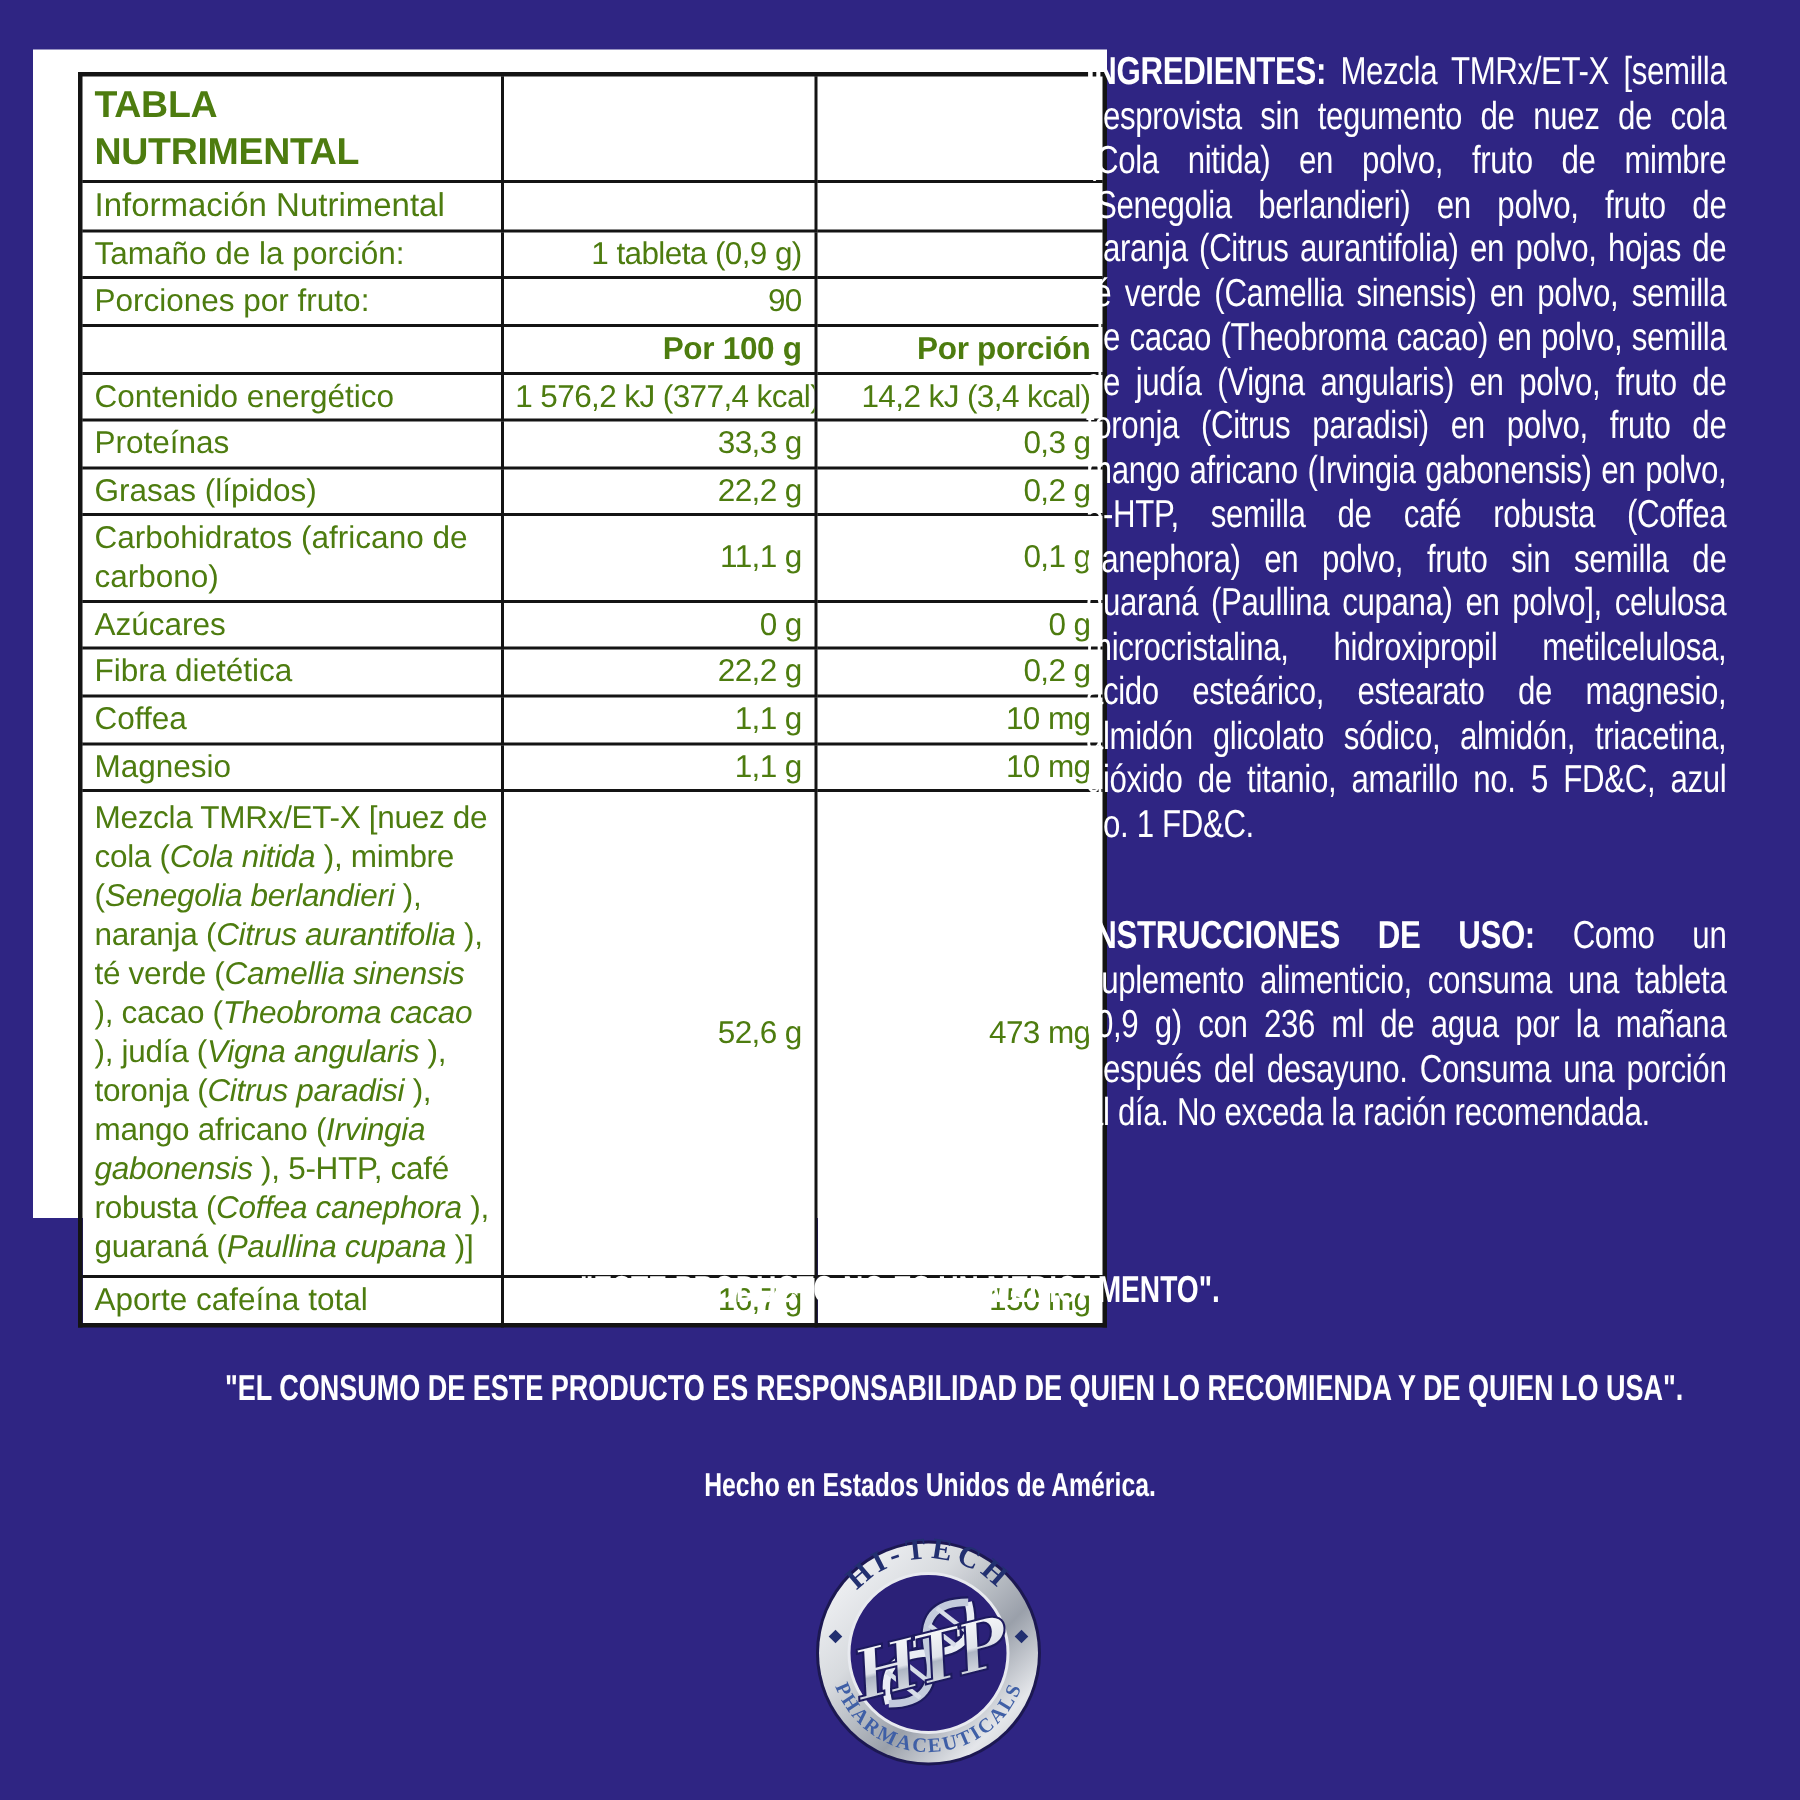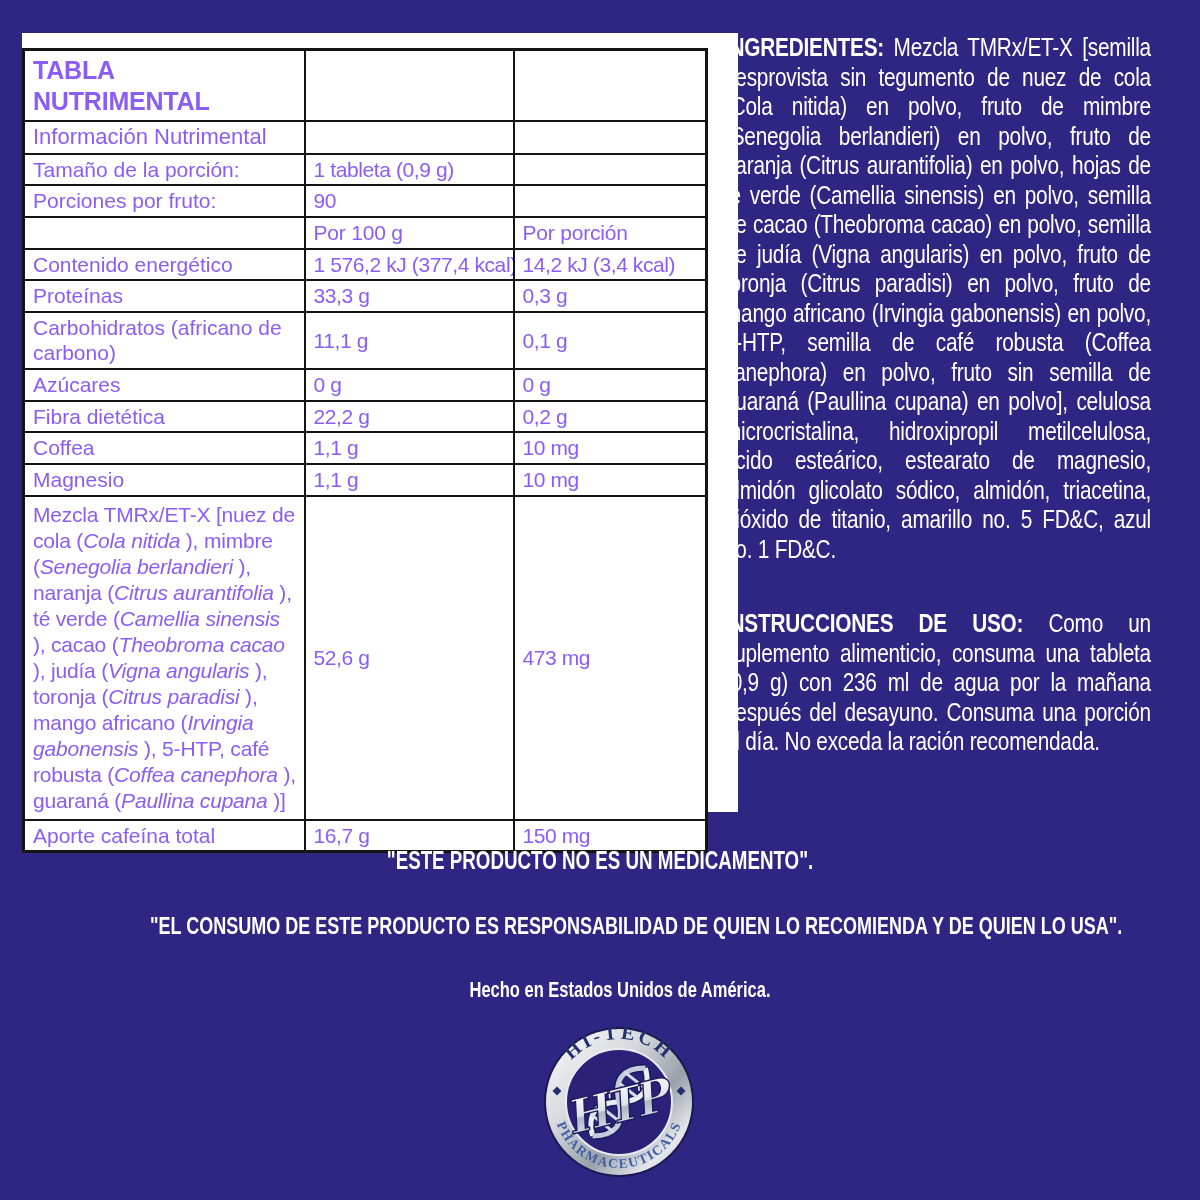--- a/index.html
+++ b/index.html
@@ -1,28 +1,28 @@
 <!DOCTYPE html>
 <html><head>
 <meta charset="utf-8">
 <style>
   html,body{margin:0;padding:0;background:#2F2583;}
   .canvas{position:relative;width:1200px;height:1200px;background:#2F2583;
           font-family:"Liberation Sans",sans-serif;overflow:hidden;}
 
   
   .panel{position:absolute;left:22px;top:33px;width:716px;height:779px;background:#ffffff;}
-  table.nutri{border-collapse:collapse;margin:15px 0 0 0;width:683px;table-layout:fixed;
-              color:#8b5cf6;border:3px solid #141414;}
+  table.nutri{border-collapse:collapse;margin:15px 0 0 30px;width:683px;table-layout:fixed;
+              color:#4d7c0f;border:3px solid #141414;}
   table.nutri td{border:2px solid #141414;padding:2px 8px;font-size:21px;line-height:1.22;
                  vertical-align:middle;background:#fff;overflow:hidden;}
-  td.c-val{text-align:left;font-size:19px;letter-spacing:-0.4px;white-space:nowrap;padding:2px 2px;}
+  td.c-val{text-align:right;font-size:19px;letter-spacing:-0.4px;white-space:nowrap;padding:2px 2px;}
   tr.title td.c-label{font-weight:700;font-size:25px;padding:4px 8px;letter-spacing:-0.2px;}
   tr.subtitle td.c-label{font-size:22px;}
-  tr.colhead td{font-weight:400;font-size:21px;letter-spacing:-0.2px;}
+  tr.colhead td{font-weight:700;font-size:21px;letter-spacing:-0.2px;}
   td.indent{padding-left:22px;}
   tr.mezcla td.c-label{font-size:21px;line-height:26px;padding:5px 6px 5px 8px;height:303px;
                        vertical-align:top;letter-spacing:-0.2px;}
   tr.mezcla i{font-style:italic;}
 
   
   .right-col{position:absolute;left:724px;top:33px;width:428px;}
   .narrow{width:533px;transform:scaleX(0.801);transform-origin:left top;color:#ffffff;
           font-size:26px;line-height:29.5px;text-align:justify;letter-spacing:-0.3px;}
   .narrow b{font-weight:700;}
@@ -78,20 +78,25 @@
           </tr>
           <tr>
             <td class="c-label">Contenido energético</td>
             <td class="c-val">1 576,2 kJ (377,4 kcal)</td>
             <td class="c-val">14,2 kJ (3,4 kcal)</td>
           </tr>
           <tr>
             <td class="c-label">Proteínas</td>
             <td class="c-val">33,3 g</td>
             <td class="c-val">0,3 g</td>
+          </tr>
+          <tr>
+            <td class="c-label">Grasas (lípidos)</td>
+            <td class="c-val">22,2 g</td>
+            <td class="c-val">0,2 g</td>
           </tr>
           <tr>
             <td class="c-label">Carbohidratos (africano de carbono)</td>
             <td class="c-val">11,1 g</td>
             <td class="c-val">0,1 g</td>
           </tr>
           <tr>
             <td class="c-label indent">Azúcares</td>
             <td class="c-val">0 g</td>
             <td class="c-val">0 g</td>

